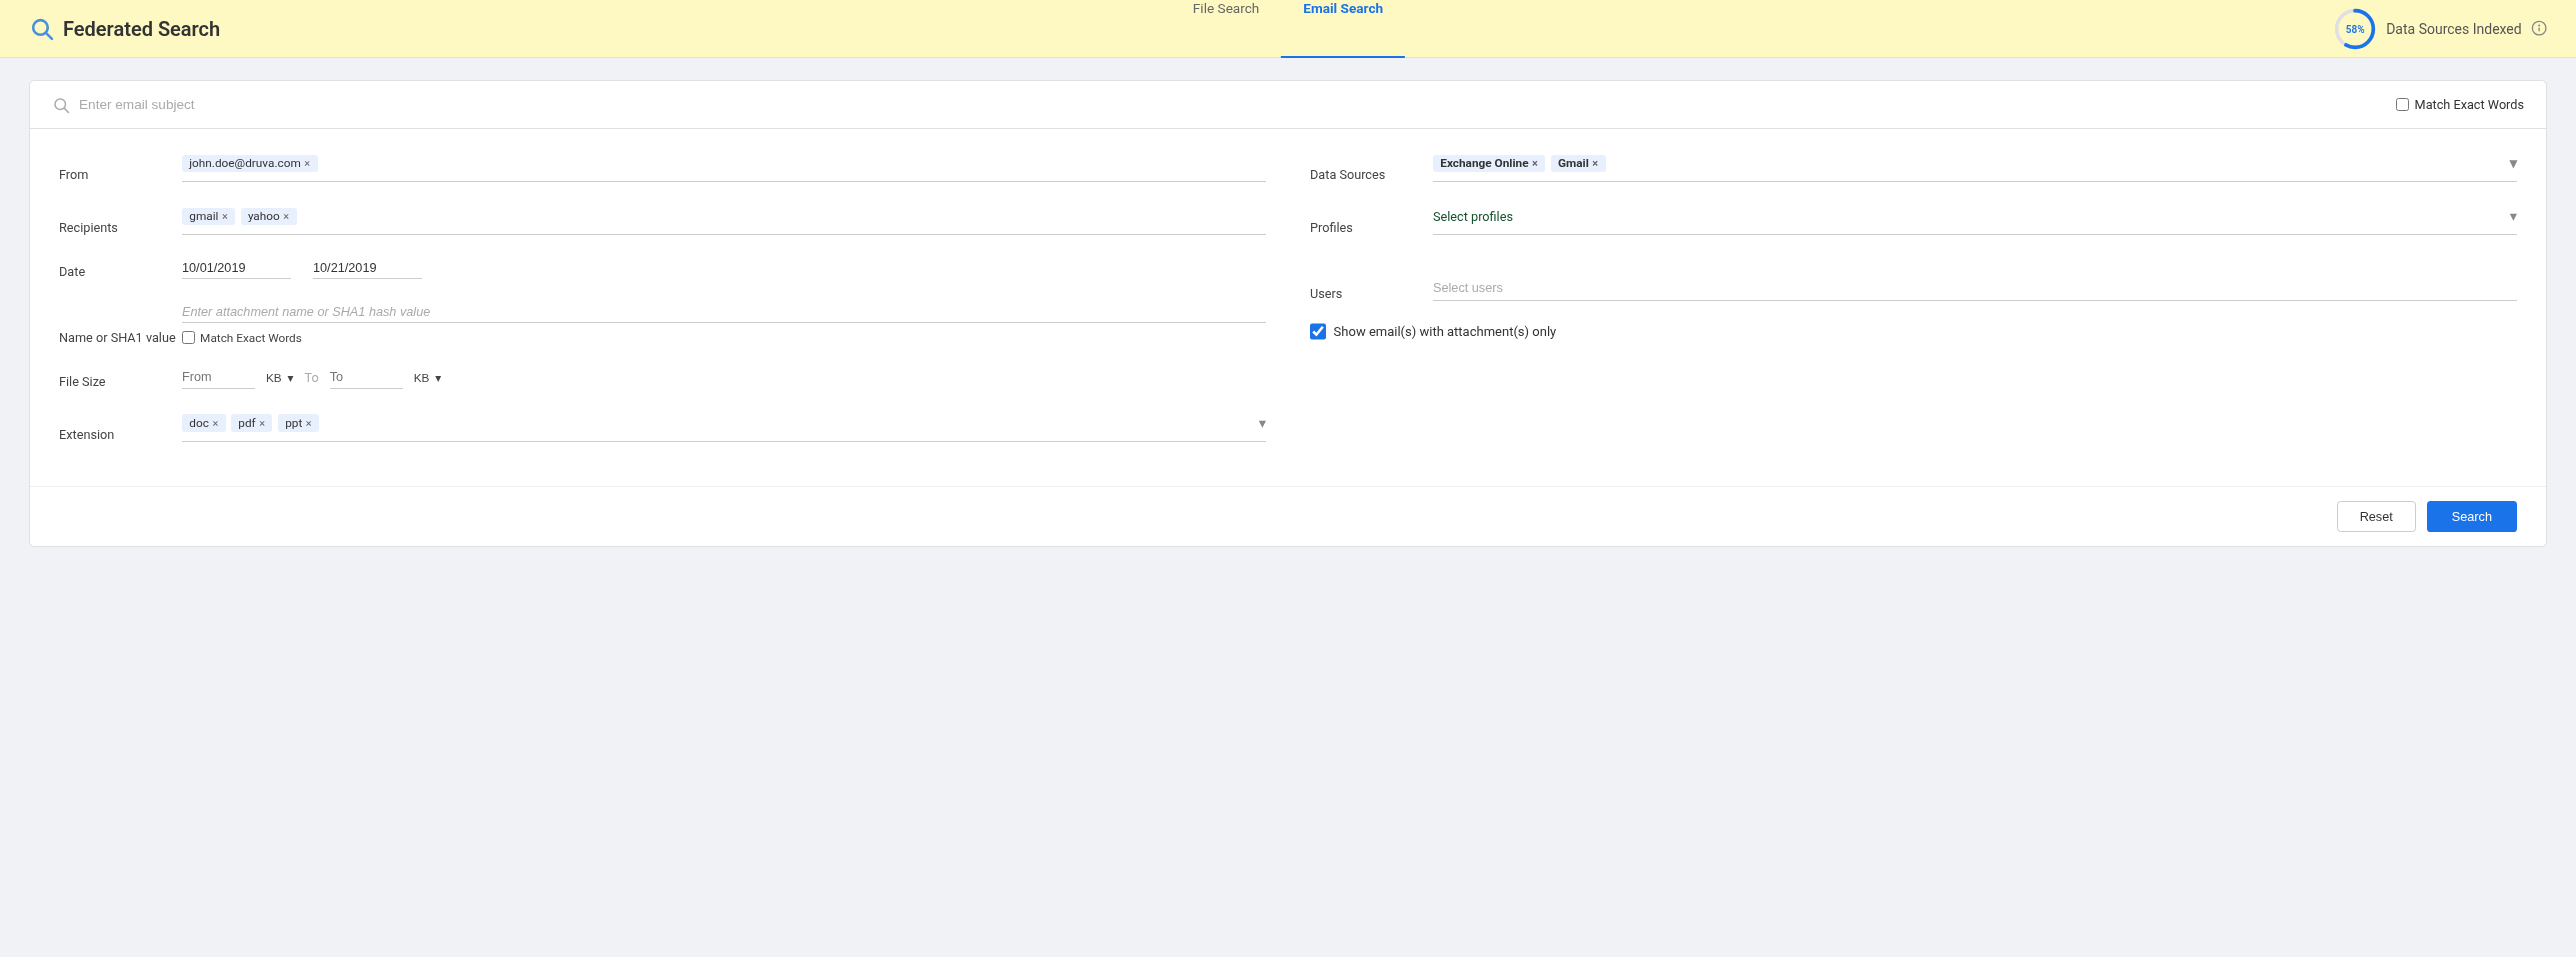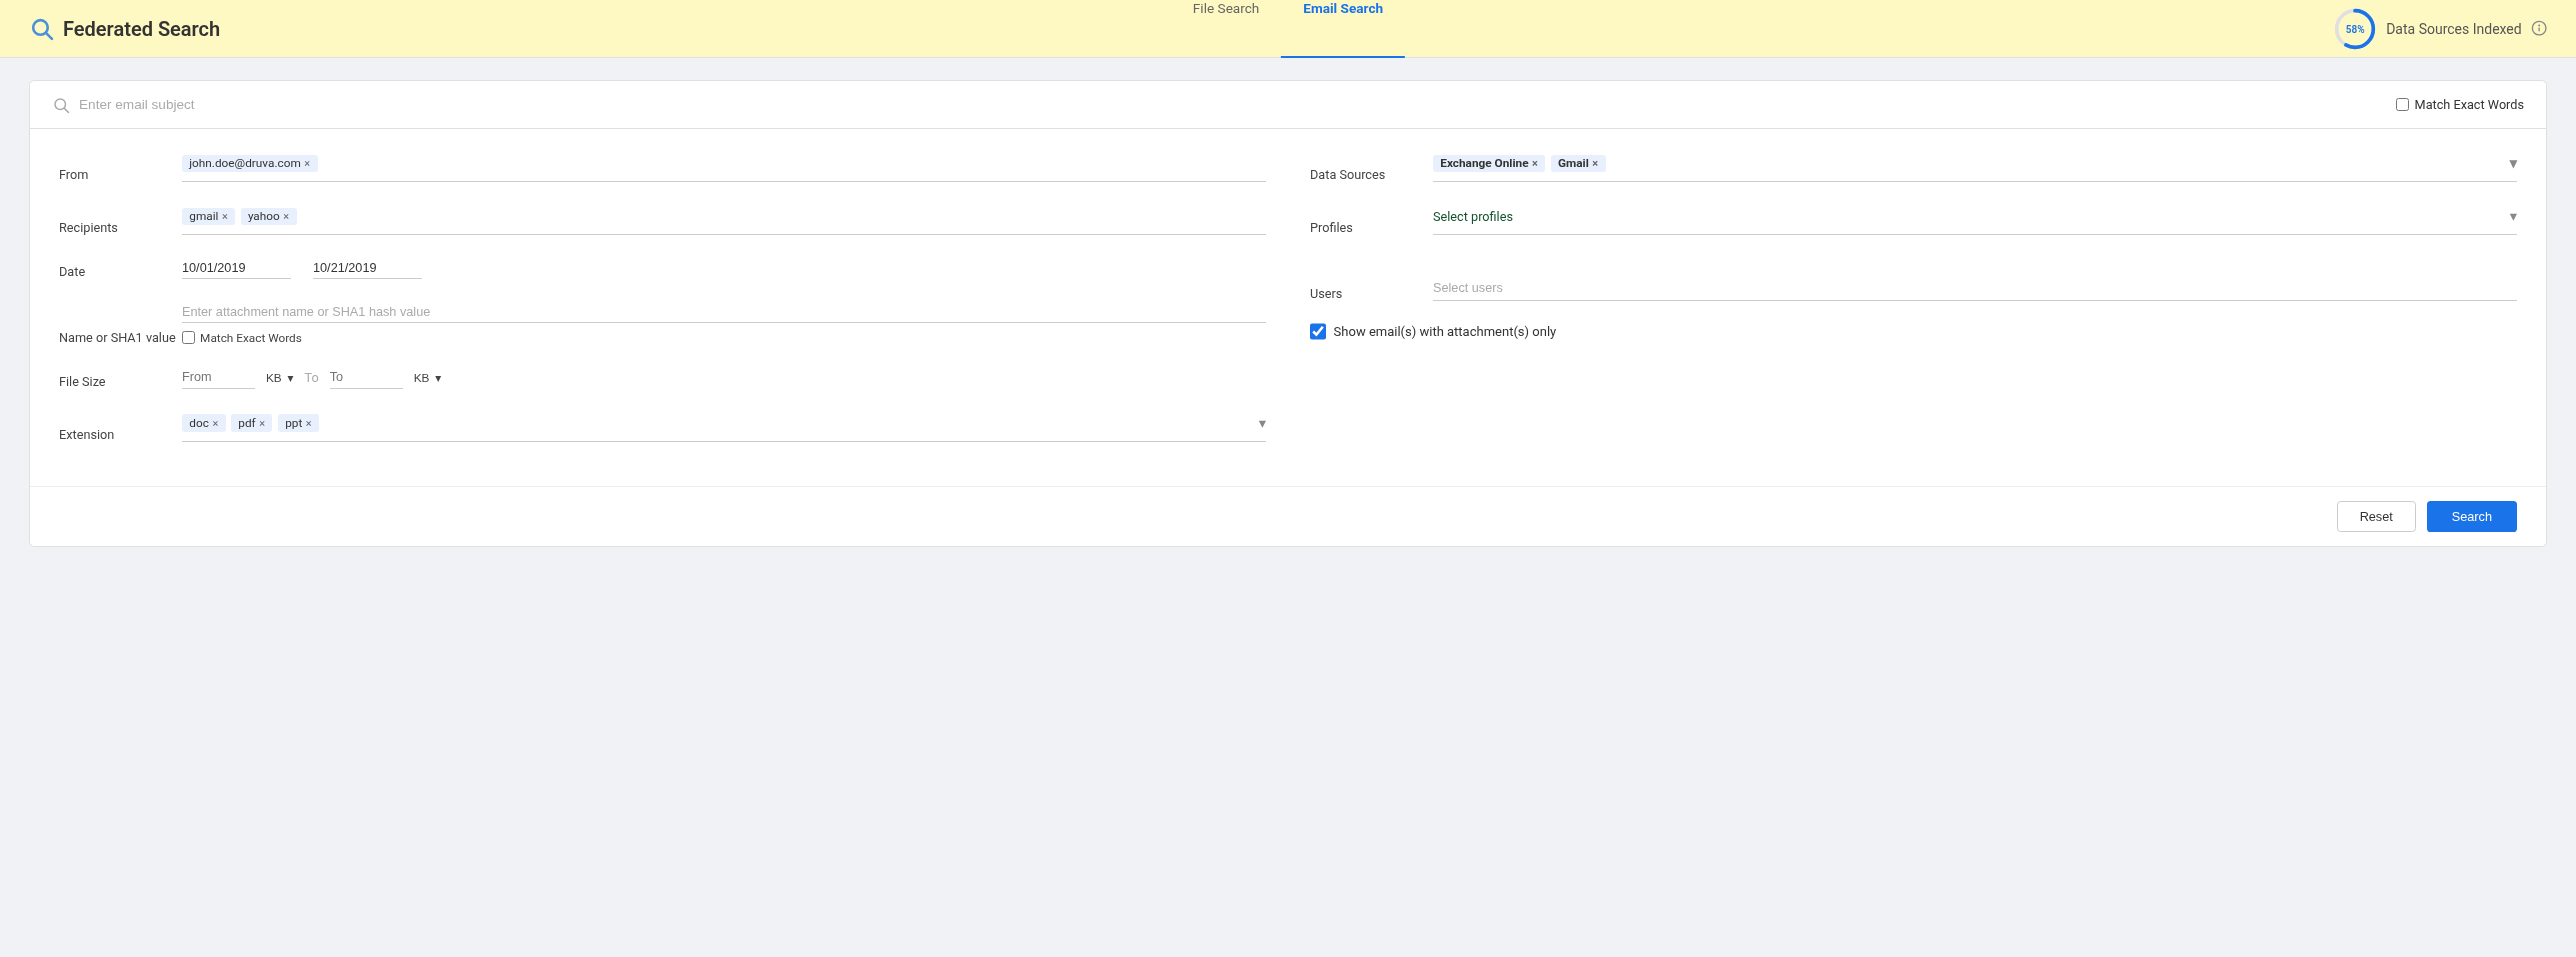--- a/index.html
+++ b/index.html
@@ -241,20 +241,21 @@
     
     .text-input-underline {
       width: 100%;
       border: none;
       border-bottom: 0.9px solid #ccc;
       padding: 3.6px 0;
       font-size: 12.7px;
       color: #333;
       outline: none;
       background: transparent;
+      font-style: italic;
     }
     .text-input-underline::placeholder {
       color: #aaa;
     }
 
     
     .match-exact-small {
       display: flex;
       align-items: center;
       gap: 5.4px;

